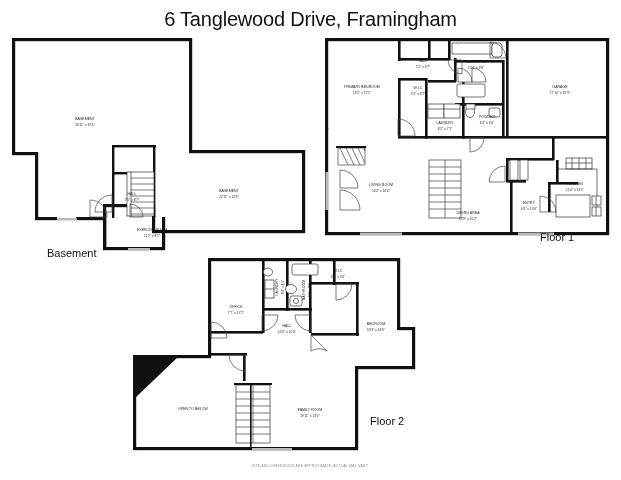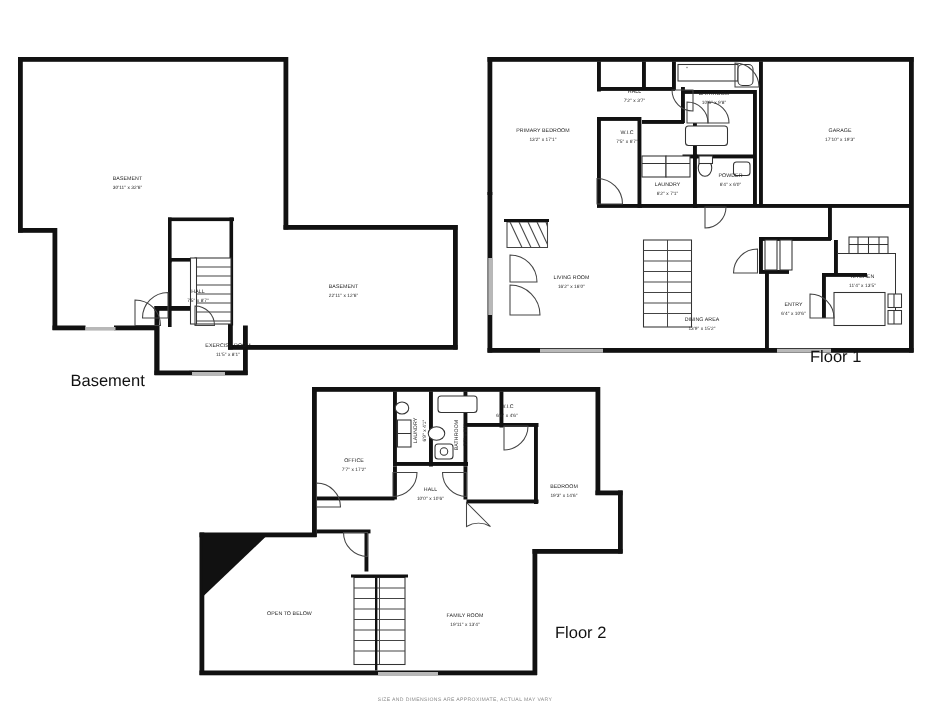--- a/index.html
+++ b/index.html
@@ -92,20 +92,21 @@
     fill: #8a8a8a;
     text-anchor: middle;
     letter-spacing: 0.25px;
   }
 </style>
 </head>
 <body>
 
 <div id="plan-root">
 
+  <div class="page-title">6 Tanglewood Drive, Framingham</div>
 
   <svg class="floorplan" viewBox="0 0 621 480">
 
     <g>
 
       <g>
         <rect class="wall" x="12" y="38" width="180" height="3.2"></rect>
         <rect class="wall" x="189" y="38" width="3.2" height="115"></rect>
         <rect class="wall" x="189" y="150" width="116" height="3.2"></rect>
         <rect class="wall" x="302" y="150" width="3.2" height="83"></rect>

